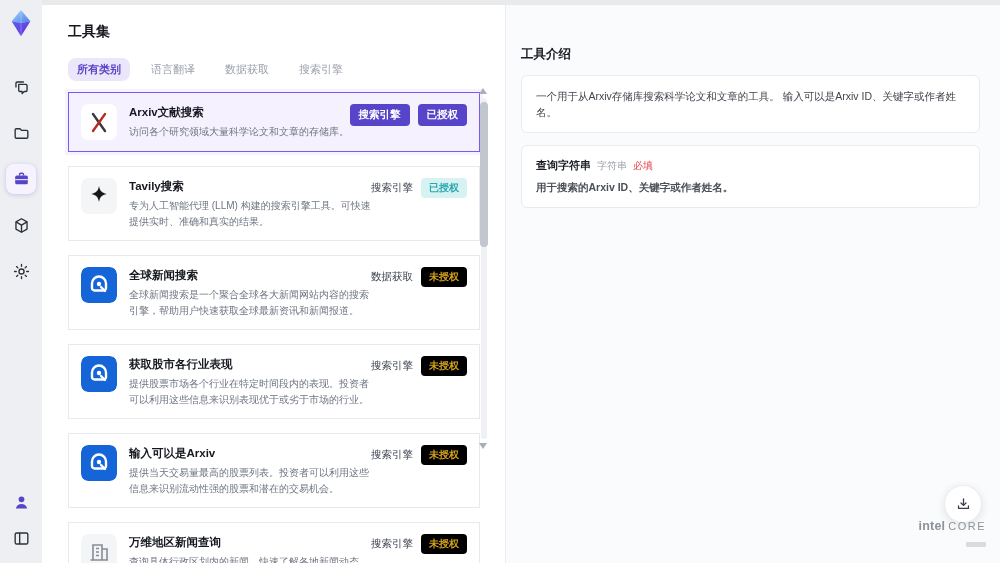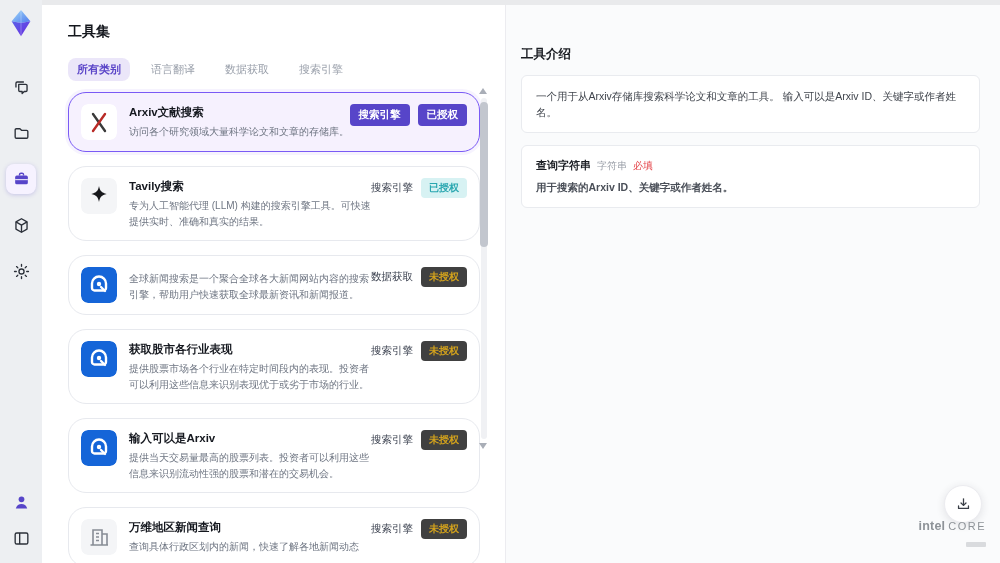--- a/index.html
+++ b/index.html
@@ -20,32 +20,32 @@
   .top-strip { position:absolute; left:42px; right:0; top:0; height:5px; background:#e9eaec; z-index:6; }
 
   
   .list-panel { position:absolute; left:42px; top:0; width:463px; height:465px; background:#fff; padding:18px 0 0 26px; }
   .page-title { font-size:14px; font-weight:bold; color:#14171d; margin-top:5px; }
   .tabs { display:flex; gap:12px; margin-top:17px; align-items:center; }
   .tab { font-size:11px; color:#9aa0ab; padding:4px 9px; border-radius:8px; cursor:pointer; white-space:nowrap; }
   .tab.active { background:#ebe6f9; color:#5b45c8; font-weight:bold; }
 
   .tool-list { margin-top:11px; width:412px; display:flex; flex-direction:column; gap:14px; }
-  .card { position:relative; background:#fff; border:1px solid #e7e9ee; border-radius:18px; padding:11px 12px; display:flex; gap:12px; cursor:pointer; }
+  .card { position:relative; background:#fff; border:1px solid #e7e9ee; border-radius:0; padding:11px 12px; display:flex; gap:12px; cursor:pointer; }
   .card.selected { border:1.5px solid #7a5af5; background:#f6f1fe; box-shadow:0 0 0 3px rgba(122,90,245,.07); }
   .tool-icon { width:36px; height:36px; flex:none; border-radius:7px; overflow:hidden; }
   .tool-icon svg { width:36px; height:36px; display:block; }
   .tool-body { flex:1; min-width:0; }
   .tool-name { font-size:11.5px; font-weight:bold; color:#15181f; line-height:16px; }
   .tool-desc { margin-top:4px; font-size:10px; color:#6e7582; line-height:15.5px; max-width:242px; }
   .tool-badges { position:absolute; top:11px; right:12px; display:flex; gap:8px; align-items:center; }
   .badge-cat { font-size:10.5px; color:#3c4250; }
   .badge-status { font-size:10px; padding:3px 8px; border-radius:4px; font-weight:bold; }
   .badge-status.auth { background:#d7f2f3; color:#2aa7b0; }
-  .badge-status.unauth { background:#404040; color:#d3a21c; }
+  .badge-status.unauth { background:#000000; color:#d3a21c; }
   .card.selected .badge-cat, .card.selected .badge-status { background:#5745c9; color:#fff; font-size:10.5px; font-weight:bold; padding:4px 9px; border-radius:4px; }
 
   
   .list-scrollbar { position:absolute; top:88px; bottom:16px; right:17px; width:9px; }
   .sb-track { position:absolute; inset:10px 1.5px 10px 1.5px; background:#f0f1f4; border-radius:3px; }
   .sb-thumb { position:absolute; left:0.5px; top:14px; width:8px; height:145px; background:#c2c6ce; border-radius:4px; cursor:grab; }
   .sb-arrow { position:absolute; left:0; width:0; height:0; border-left:4.5px solid transparent; border-right:4.5px solid transparent; cursor:pointer; }
   .sb-arrow.up { top:0; border-bottom:6px solid #a9aeb7; }
   .sb-arrow.down { bottom:0; border-top:6px solid #a9aeb7; }
 
@@ -189,20 +189,21 @@
       <div class="card">
     <div class="tool-icon">
           <svg viewBox="0 0 36 36">
             <rect width="36" height="36" rx="7" fill="#1565d8"></rect>
             <path d="M18 9.5a7 7 0 0 1 7 7v4.5a2.5 2.5 0 0 1-2.5 2.5h-9A2.5 2.5 0 0 1 11 21v-4.5a7 7 0 0 1 7-7z" fill="none" stroke="#ffffff" stroke-width="2.4"></path>
             <circle cx="18" cy="17" r="2.2" fill="#ffffff"></circle>
             <path d="M20 20l4 4" stroke="#ffffff" stroke-width="2.4" stroke-linecap="round"></path>
           </svg>
         </div>
     <div class="tool-body">
+      <div class="tool-name">全球新闻搜索</div>
       <div class="tool-desc">全球新闻搜索是一个聚合全球各大新闻网站内容的搜索引擎，帮助用户快速获取全球最新资讯和新闻报道。</div>
     </div>
     <div class="tool-badges">
       <span class="badge-cat">数据获取</span>
       <span class="badge-status unauth">未授权</span>
     </div>
   </div>
       <div class="card">
     <div class="tool-icon">
           <svg viewBox="0 0 36 36">

